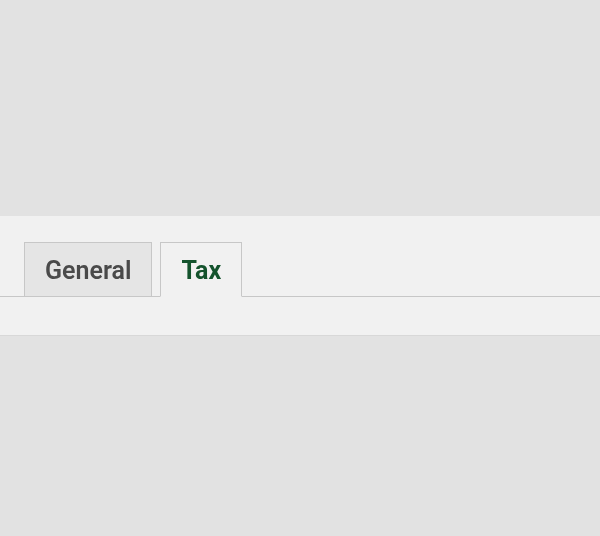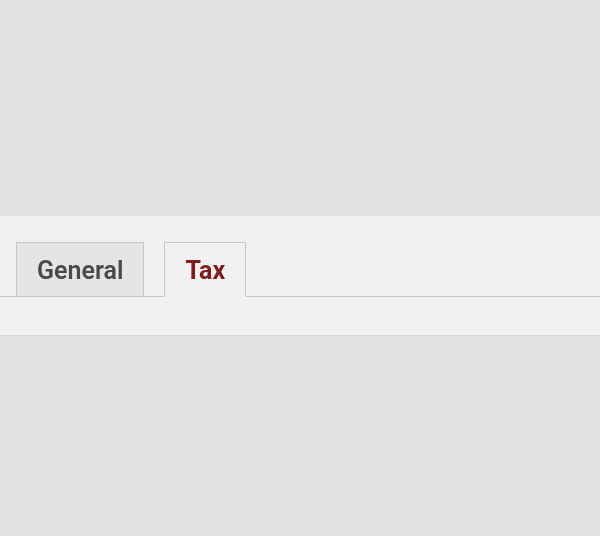--- a/index.html
+++ b/index.html
@@ -18,24 +18,24 @@
       position: absolute;
       top: 216px;
       left: 0;
       right: 0;
       background: #f1f1f1;
       height: 120px;
       border-bottom: 1px solid #d8d8d8;
     }
     .tabbar {
       position: absolute;
-      left: 16px;
+      left: 24px;
       bottom: 0;
       display: flex;
-      gap: 20px;
+      gap: 8px;
       align-items: flex-end;
     }
     .baseline {
       position: absolute;
       left: 0;
       right: 0;
       bottom: 38px;
       height: 1px;
       background: #c7c7c7;
     }
@@ -47,21 +47,21 @@
       font-weight: 600;
       color: #4a4a4a;
       cursor: pointer;
       position: relative;
       bottom: 38px;
       border-bottom: 1px solid #c7c7c7;
       line-height: 1.1;
     }
     .tab.active {
       background: #f1f1f1;
-      color: #7f1d1d;
+      color: #14532d;
       font-weight: 700;
       border-bottom: 1px solid #f1f1f1;
     }
   </style>
 </head>
 <body>
 
 <div class="tabbar-wrapper">
   <div class="baseline"></div>
   <div class="tabbar">

